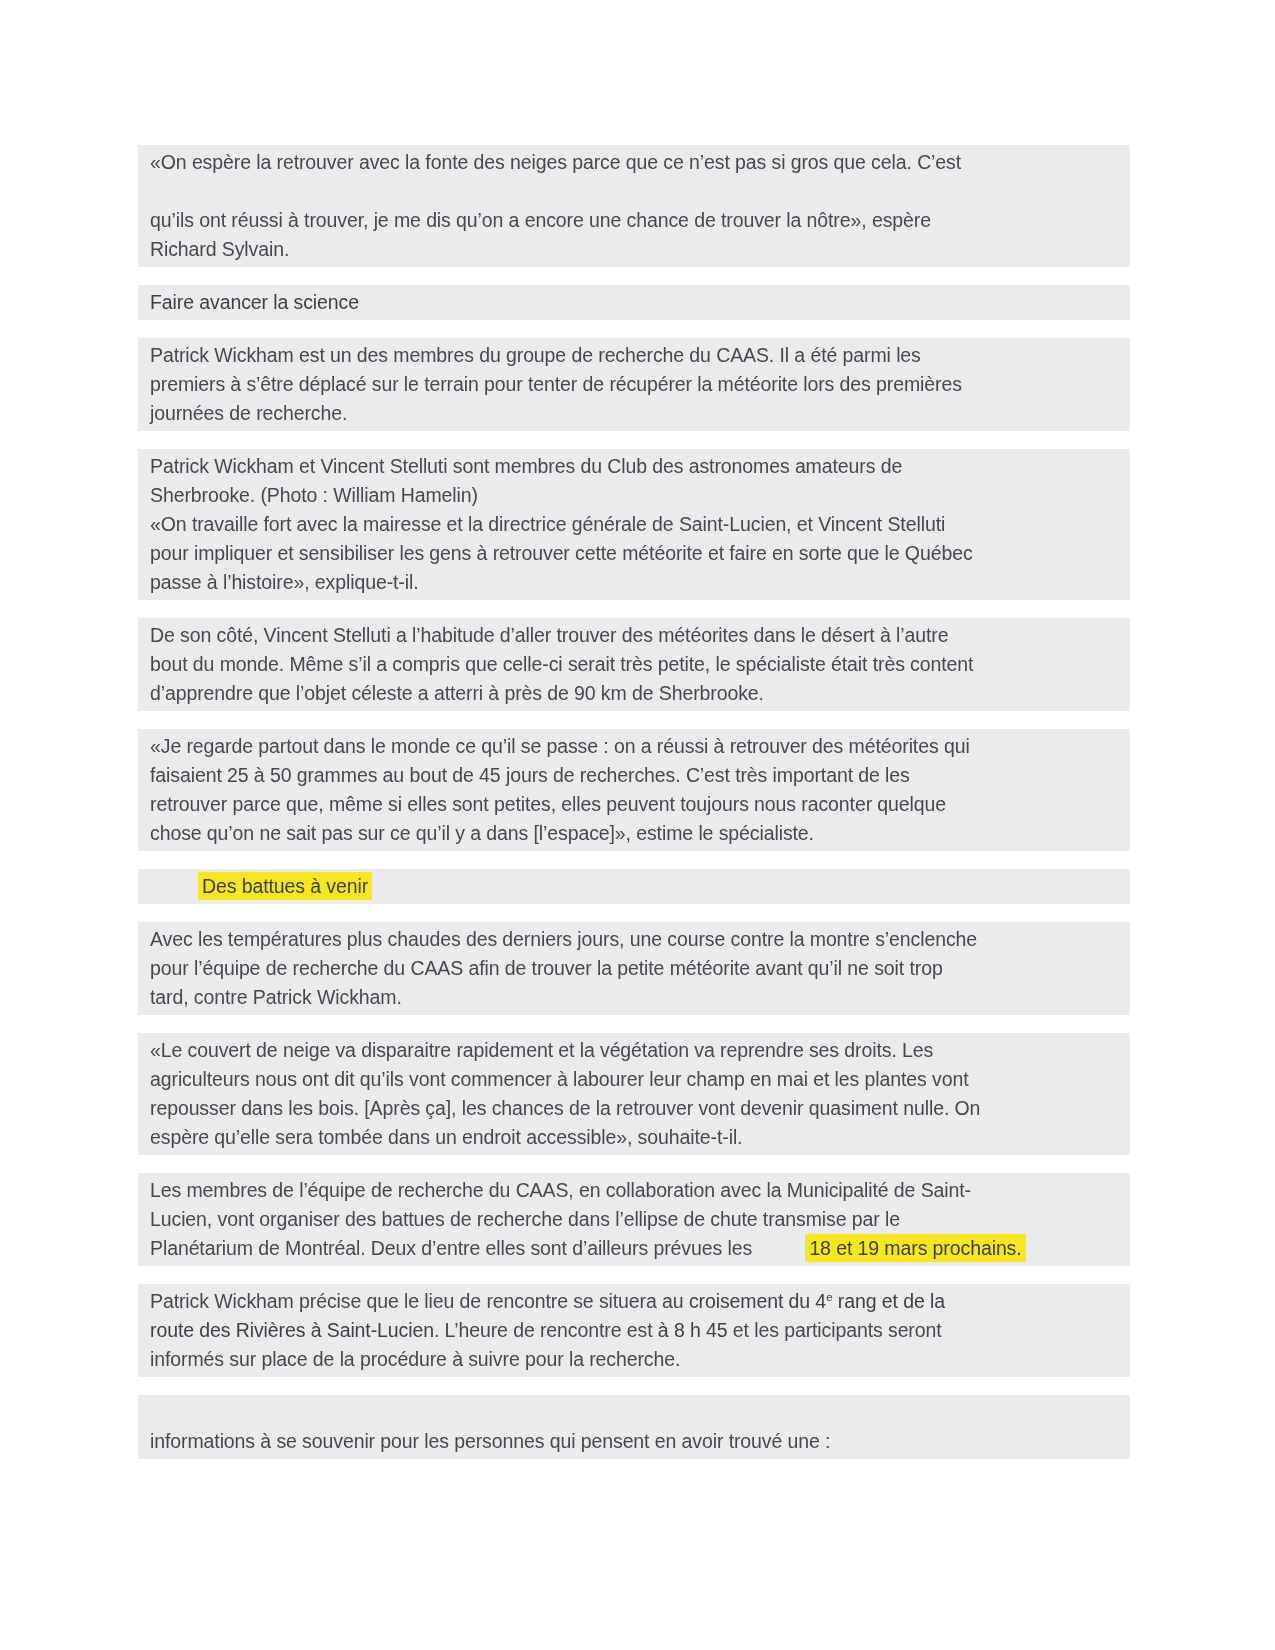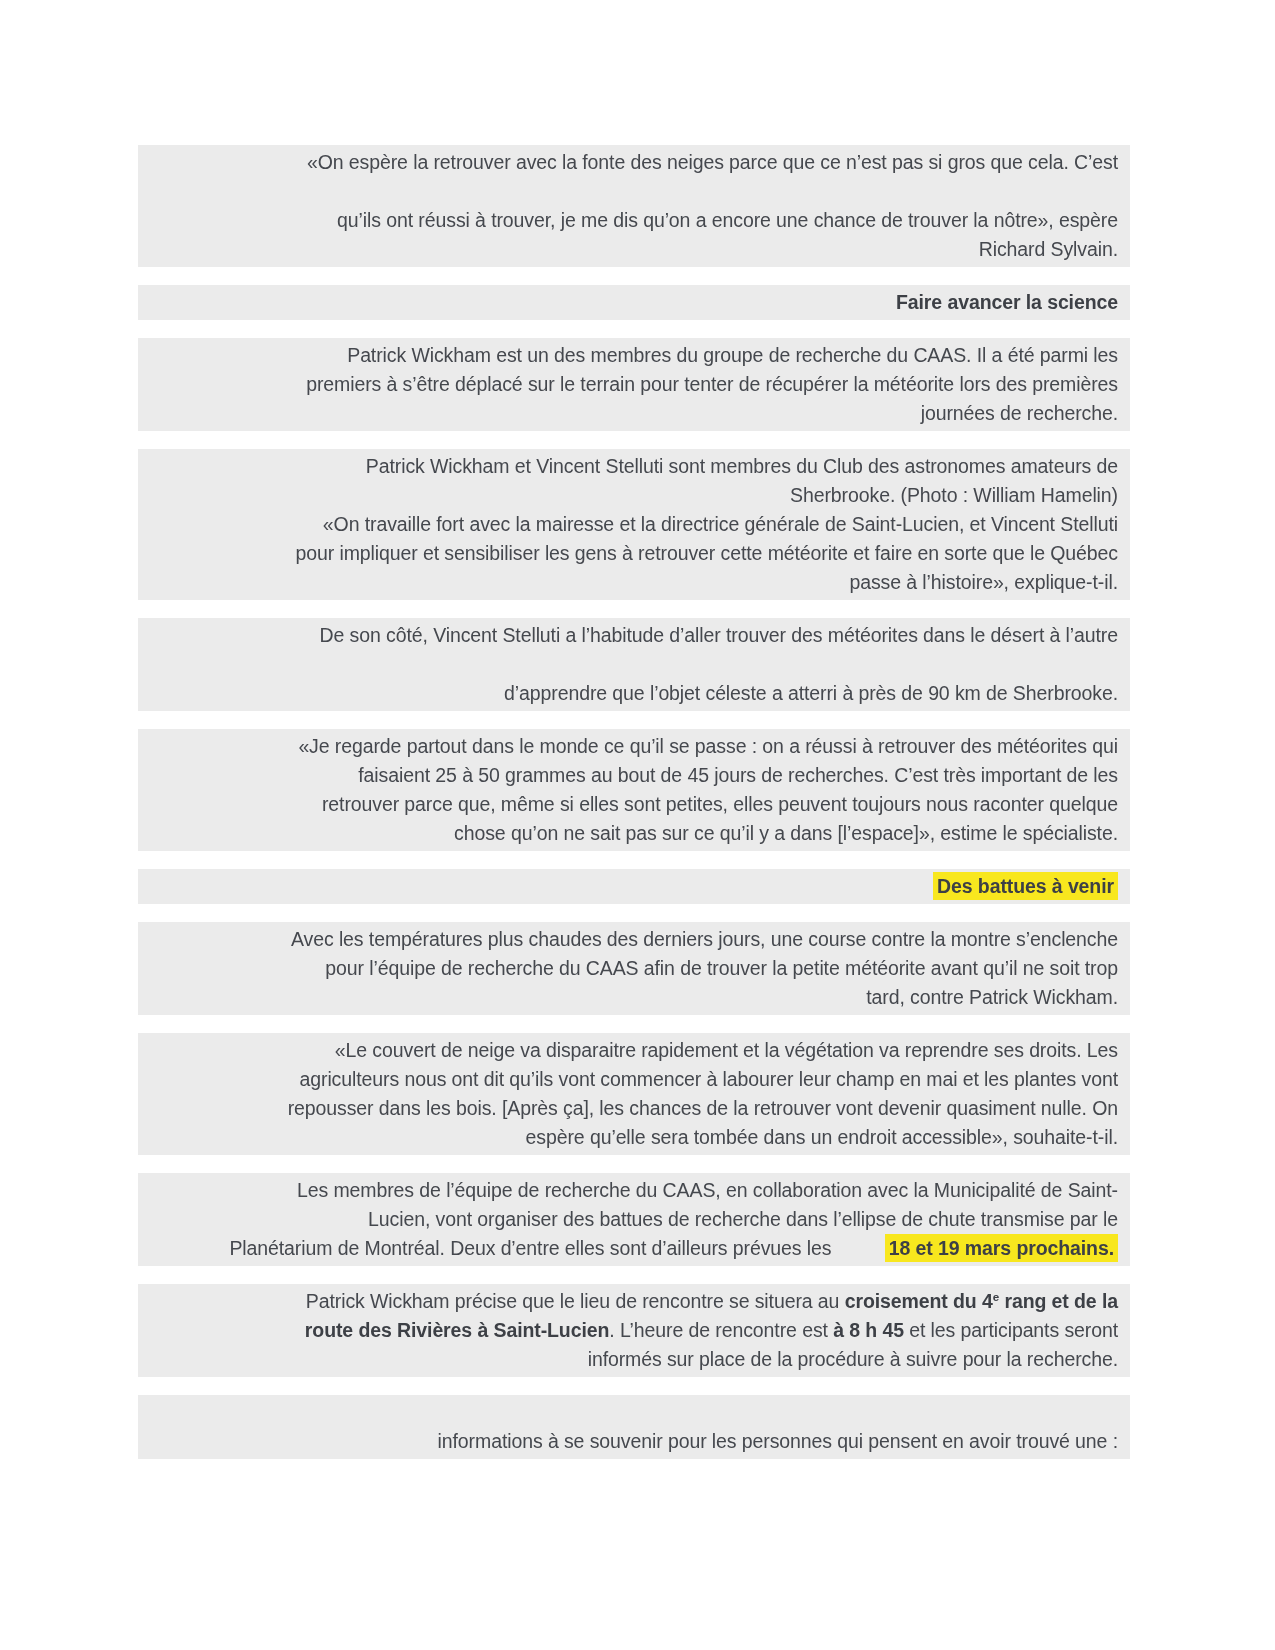--- a/index.html
+++ b/index.html
@@ -15,33 +15,32 @@
     --block-bg: #ebebeb;
     --highlight: #f8e71e;
     --text: #45484e;
   }
   .article {
     position: absolute;
     left: 138px;
     top: 145px;
     width: 992px;
     box-sizing: border-box;
-    text-align: right;
   }
   .block {
     background: var(--block-bg);
     color: var(--text);
     font-size: 19.5px;
     line-height: 29px;
     padding: 3px 12px;
     margin: 0 0 18px 0;
     letter-spacing: -0.1px;
   }
   .block .b {
-    font-weight: 700;
+    font-weight: 400;
     color: #3d4046;
   }
   .block .hl {
     background: var(--highlight);
     padding: 3px 4px;
     margin-left: 48px;
   }
   .heading {
     font-weight: 700;
     color: #3d4046;
@@ -52,21 +51,21 @@
   }
 </style>
 </head>
 <body style="background: rgb(255, 255, 255);">
 
 <div class="article">
     <div class="block"><span>«On espère la retrouver avec la fonte des neiges parce que ce n’est pas si gros que cela. C’est</span><br><br><span>qu’ils ont réussi à trouver, je me dis qu’on a encore une chance de trouver la nôtre», espère</span><br><span>Richard Sylvain.</span></div>
     <div class="block heading"><span class="b">Faire avancer la science</span></div>
     <div class="block"><span>Patrick Wickham est un des membres du groupe de recherche du CAAS. Il a été parmi les</span><br><span>premiers à s’être déplacé sur le terrain pour tenter de récupérer la météorite lors des premières</span><br><span>journées de recherche.</span></div>
     <div class="block"><span>Patrick Wickham et Vincent Stelluti sont membres du Club des astronomes amateurs de</span><br><span>Sherbrooke. (Photo : William Hamelin)</span><br><span>«On travaille fort avec la mairesse et la directrice générale de Saint-Lucien, et Vincent Stelluti</span><br><span>pour impliquer et sensibiliser les gens à retrouver cette météorite et faire en sorte que le Québec</span><br><span>passe à l’histoire», explique-t-il.</span></div>
-    <div class="block"><span>De son côté, Vincent Stelluti a l’habitude d’aller trouver des météorites dans le désert à l’autre</span><br><br><span>d’apprendre que l’objet céleste a atterri à près de 90 km de Sherbrooke.</span></div>
+    <div class="block"><span>De son côté, Vincent Stelluti a l’habitude d’aller trouver des météorites dans le désert à l’autre</span><br><span>bout du monde. Même s’il a compris que celle-ci serait très petite, le spécialiste était très content</span><br><span>d’apprendre que l’objet céleste a atterri à près de 90 km de Sherbrooke.</span></div>
     <div class="block"><span>«Je regarde partout dans le monde ce qu’il se passe : on a réussi à retrouver des météorites qui</span><br><span>faisaient 25 à 50 grammes au bout de 45 jours de recherches. C’est très important de les</span><br><span>retrouver parce que, même si elles sont petites, elles peuvent toujours nous raconter quelque</span><br><span>chose qu’on ne sait pas sur ce qu’il y a dans [l’espace]», estime le spécialiste.</span></div>
     <div class="block heading"><span class="b hl">Des battues à venir</span></div>
     <div class="block"><span>Avec les températures plus chaudes des derniers jours, une course contre la montre s’enclenche</span><br><span>pour l’équipe de recherche du CAAS afin de trouver la petite météorite avant qu’il ne soit trop</span><br><span>tard, contre Patrick Wickham.</span></div>
     <div class="block"><span>«Le couvert de neige va disparaitre rapidement et la végétation va reprendre ses droits. Les</span><br><span>agriculteurs nous ont dit qu’ils vont commencer à labourer leur champ en mai et les plantes vont</span><br><span>repousser dans les bois. [Après ça], les chances de la retrouver vont devenir quasiment nulle. On</span><br><span>espère qu’elle sera tombée dans un endroit accessible», souhaite-t-il.</span></div>
     <div class="block"><span>Les membres de l’équipe de recherche du CAAS, en collaboration avec la Municipalité de Saint-</span><br><span>Lucien, vont organiser des battues de recherche dans l’ellipse de chute transmise par le</span><br><span>Planétarium de Montréal. Deux d’entre elles sont d’ailleurs prévues les </span><span class="b hl">18 et 19 mars prochains.</span></div>
     <div class="block"><span>Patrick Wickham précise que le lieu de rencontre se situera au </span><span class="b">croisement du 4</span><sup class="b">e</sup><span class="b"> rang et de la</span><br><span class="b">route des Rivières à Saint-Lucien</span><span>. L’heure de rencontre est </span><span class="b">à 8 h 45</span><span> et les participants seront</span><br><span>informés sur place de la procédure à suivre pour la recherche.</span></div>
     <div class="block"><br><span>informations à se souvenir pour les personnes qui pensent en avoir trouvé une :</span></div>
   </div>
 
 </body></html>

